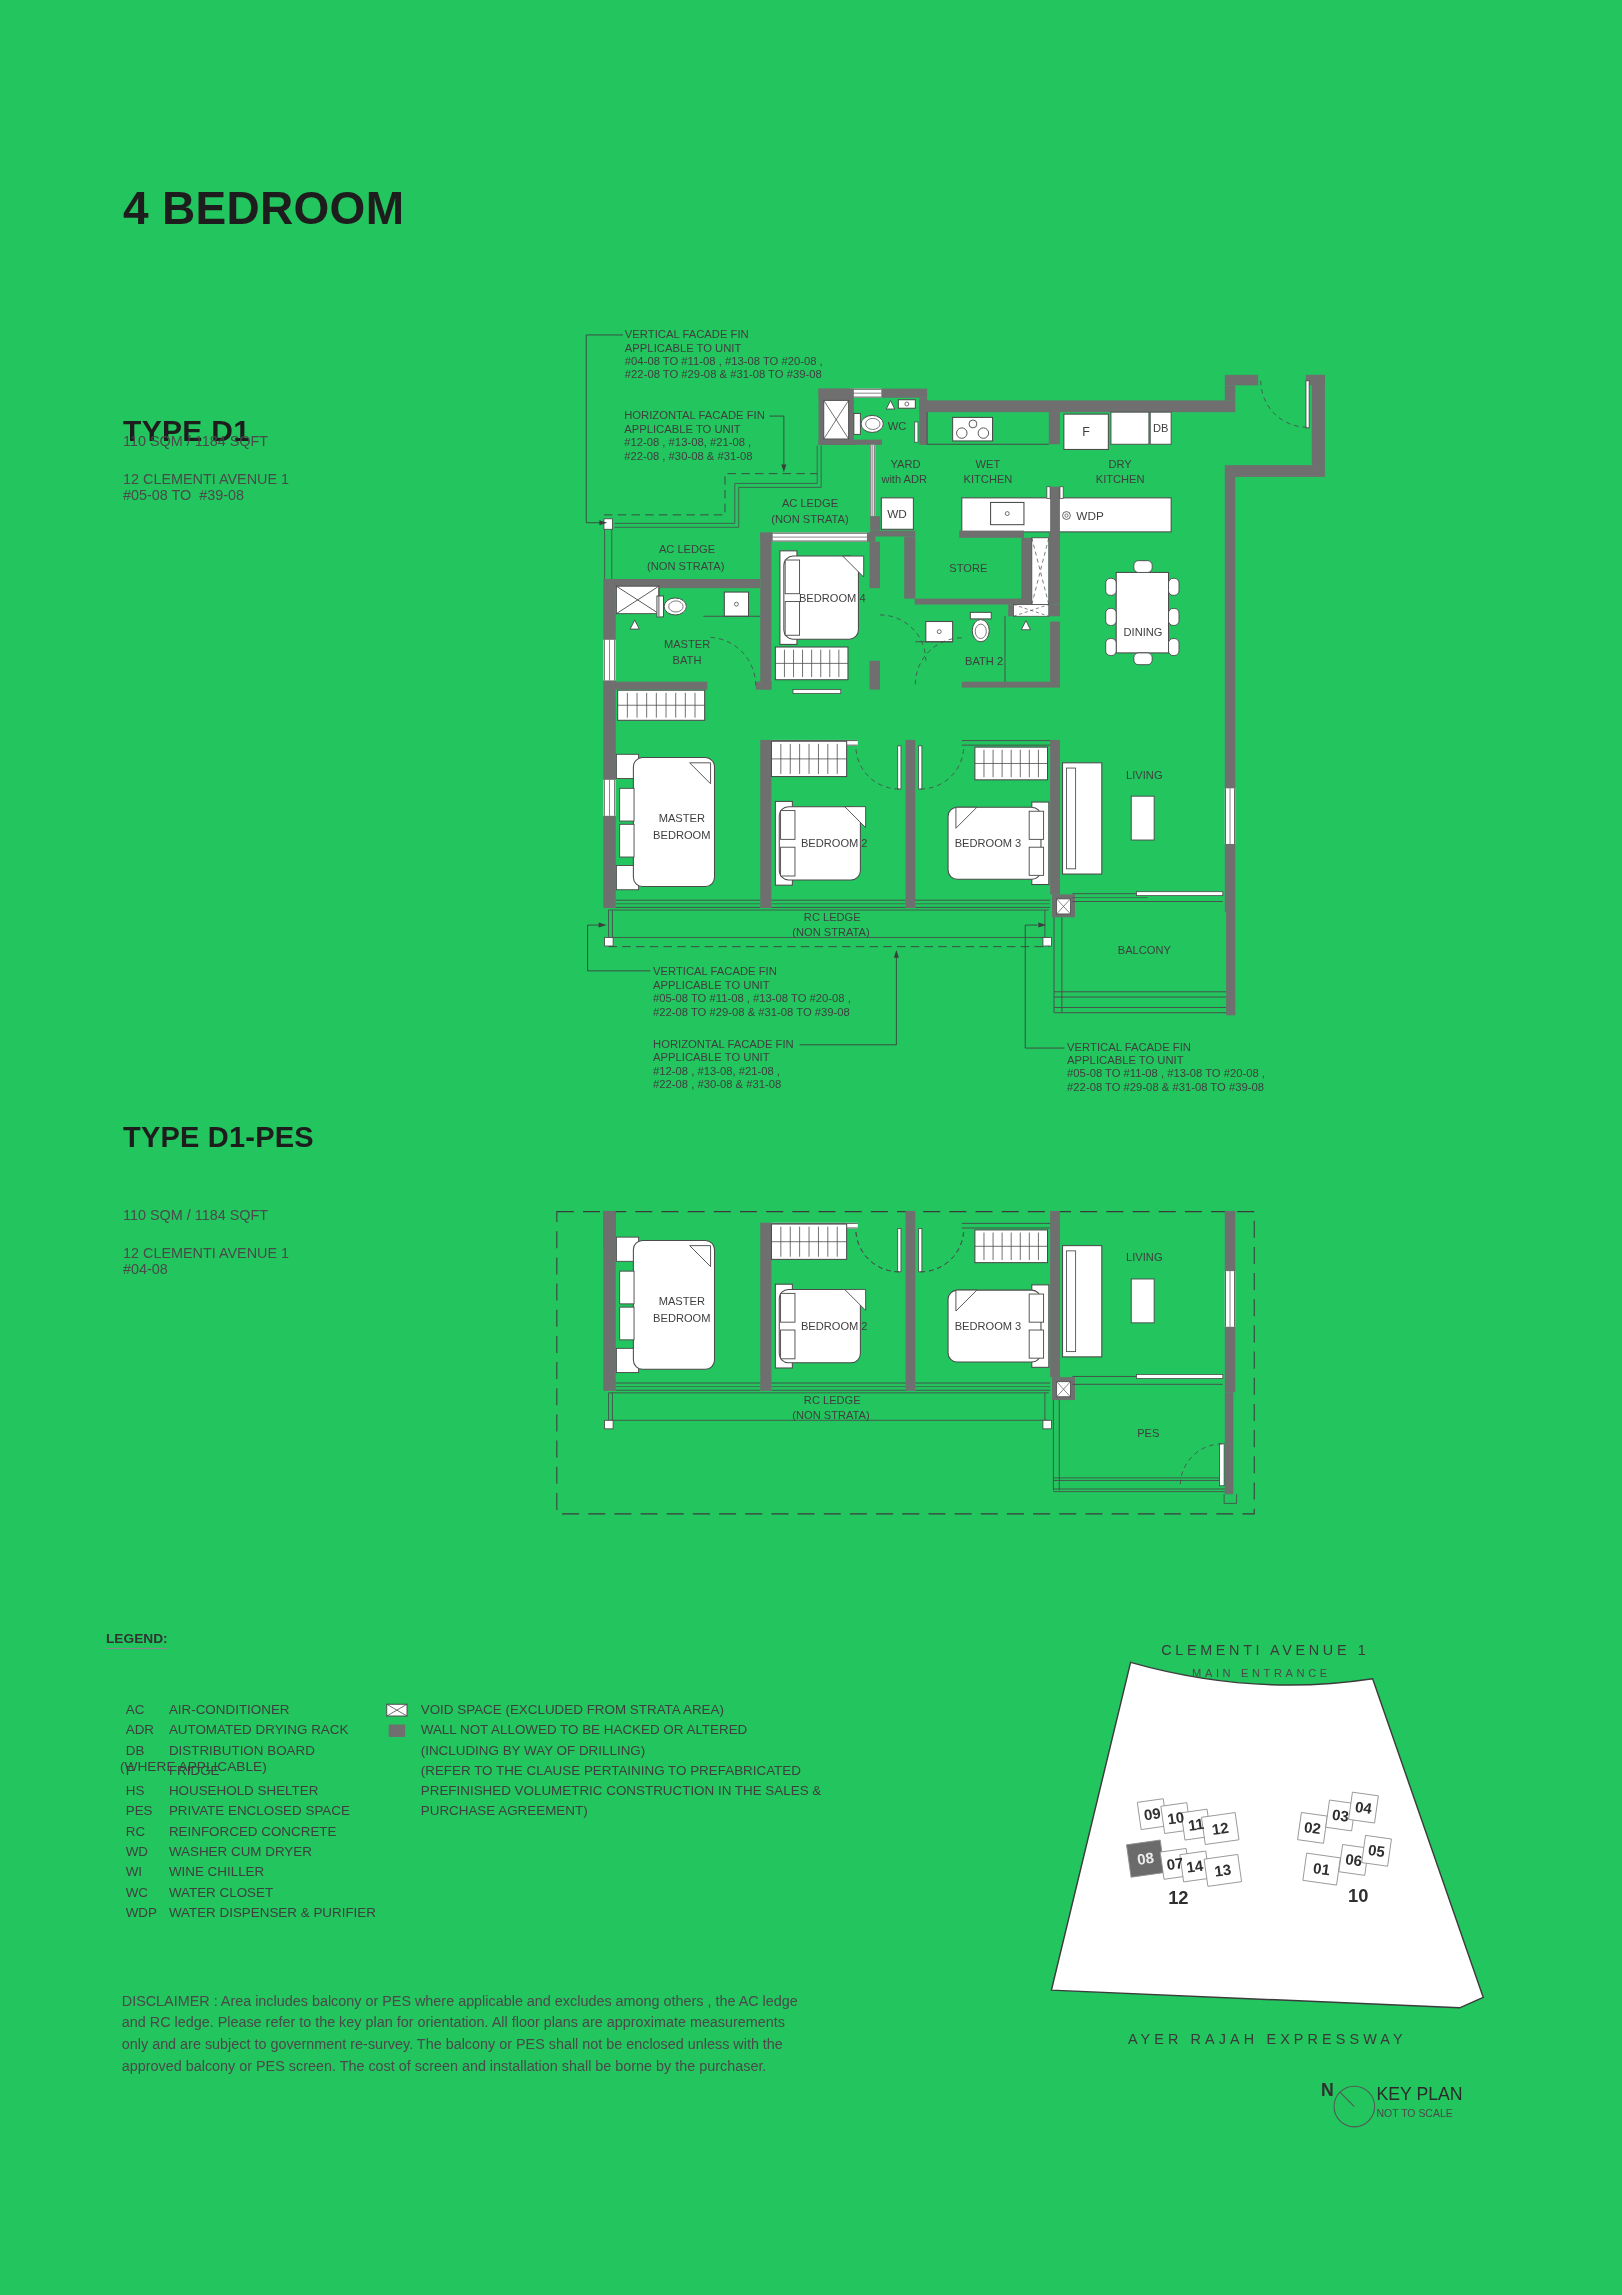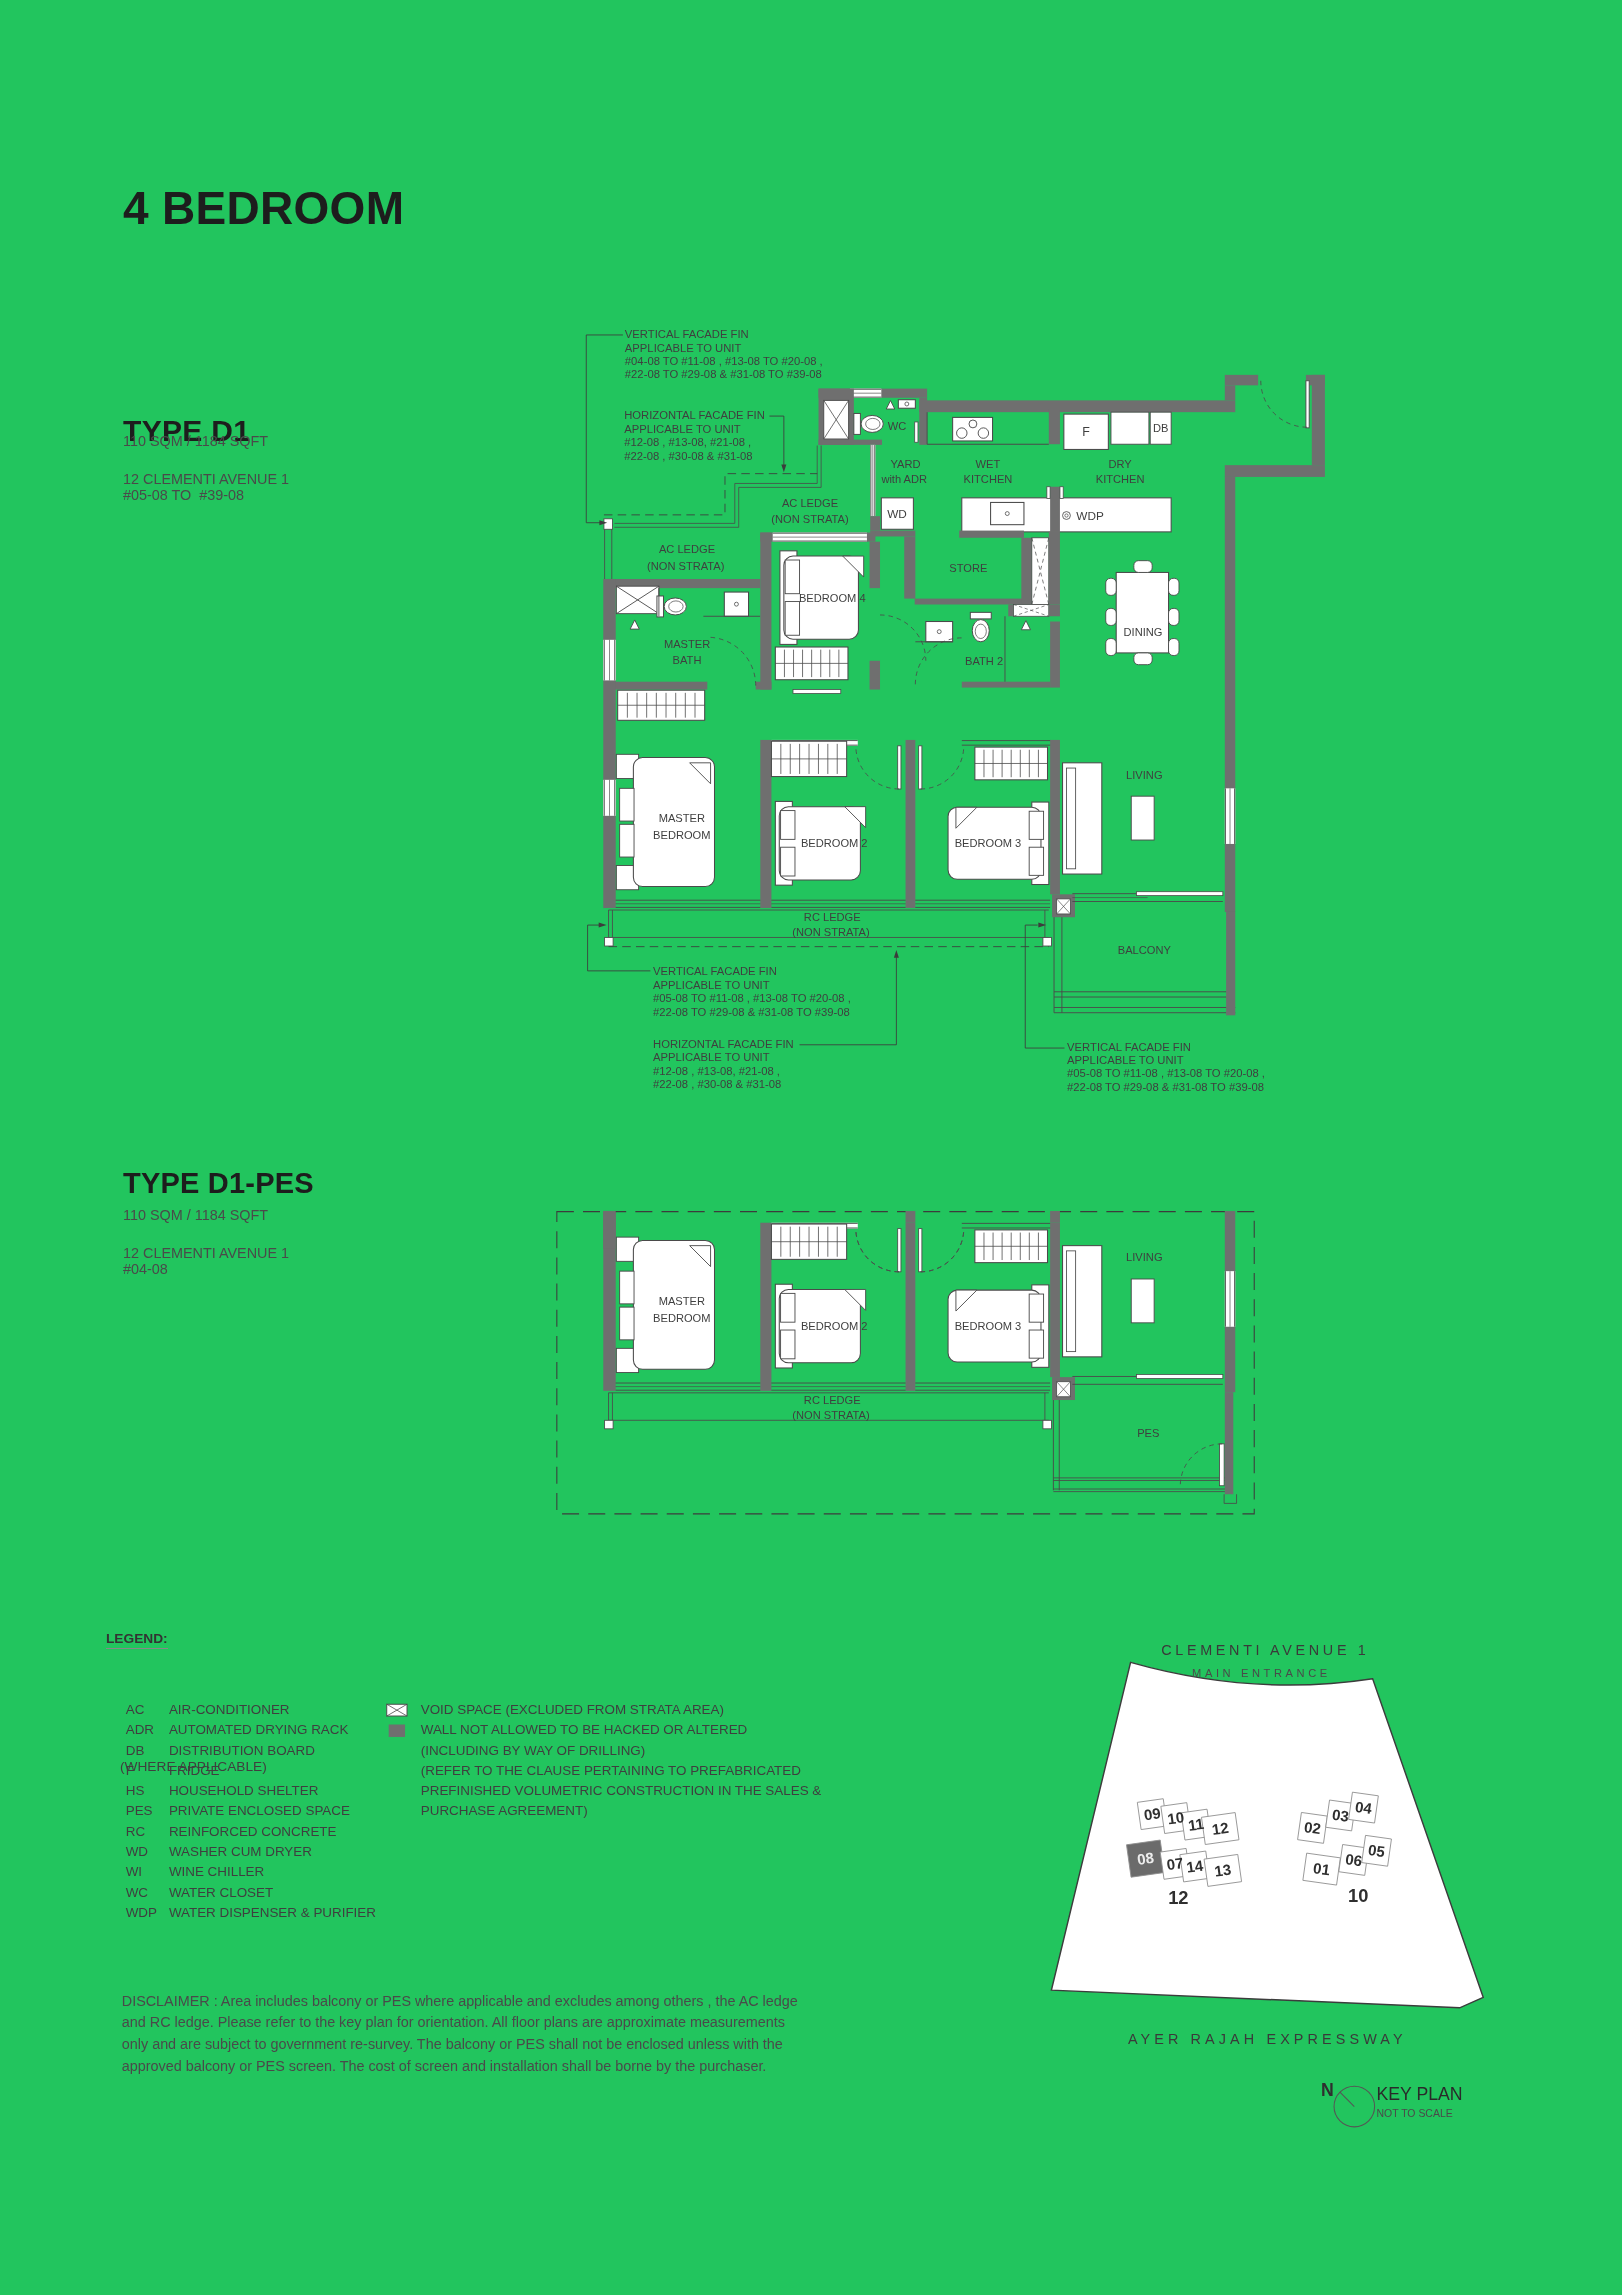--- a/index.html
+++ b/index.html
@@ -9,21 +9,21 @@
 .sub{position:absolute;left:123px;font-family:"Liberation Sans",sans-serif;font-size:14.4px;color:#4a4a4a;}
 .leg{position:absolute;left:106px;top:1631px;font-family:"Liberation Sans",sans-serif;font-size:13.7px;font-weight:700;color:#333;border-bottom:1.3px solid #888;padding-bottom:2px;}
 .leg2{position:absolute;left:120px;top:1759px;font-family:"Liberation Sans",sans-serif;font-size:13.7px;color:#3f3f3f;}
 </style></head>
 <body>
 <div id="page">
 <div class="h1">4 BEDROOM</div>
 <div class="h2" style="top:414px;">TYPE D1</div>
 <div class="sub" style="top:433px;">110 SQM / 1184 SQFT</div>
 <div class="sub" style="top:471px;">12 CLEMENTI AVENUE 1<br>#05-08 TO&nbsp;&nbsp;#39-08</div>
-<div class="h2b" style="top:1167px;text-align:center;">TYPE D1-PES</div>
+<div class="h2b" style="top:1121px;text-align:center;">TYPE D1-PES</div>
 <div class="sub" style="top:1207px;">110 SQM / 1184 SQFT</div>
 <div class="sub" style="top:1245px;">12 CLEMENTI AVENUE 1<br>#04-08</div>
 <div class="leg">LEGEND:</div>
 <div class="leg2">(WHERE APPLICABLE)</div>
 <svg width="1622" height="2295" viewBox="0 0 2479 3508" style="position:absolute;left:0;top:0;">
 <rect x="591" y="2605" width="31" height="18" fill="white" stroke="#4a4a4a" stroke-width="1.5"></rect>
 <line x1="591" y1="2605" x2="622" y2="2623" stroke="#4a4a4a" stroke-width="1.2"></line>
 <line x1="591" y1="2623" x2="622" y2="2605" stroke="#4a4a4a" stroke-width="1.2"></line>
 <rect x="594" y="2636" width="25" height="19" fill="#6f6f6f"></rect>
 <text x="192" y="2620" font-family="Liberation Sans, sans-serif" font-size="20.5" fill="#3f3f3f" text-anchor="start">AC</text>

